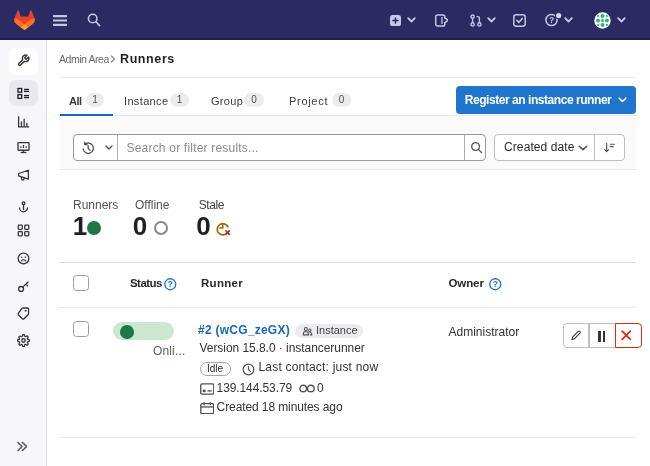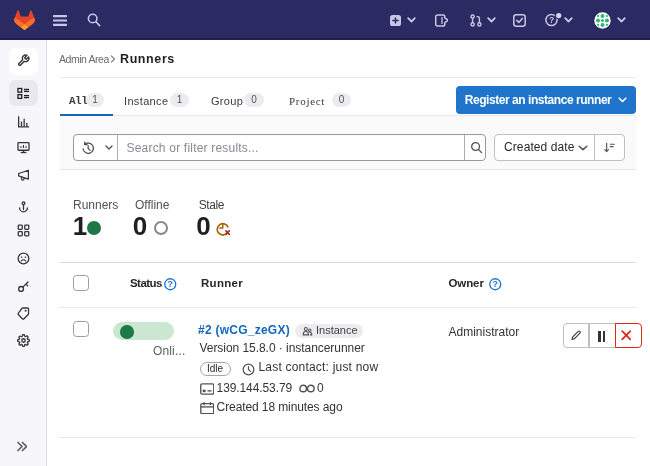--- a/index.html
+++ b/index.html
@@ -216,27 +216,27 @@
     </svg>
   </div>
 
   <div class="txt gray" style="left:59px;top:53px;font-size:10.5px;letter-spacing:-0.45px;">Admin Area</div>
   <svg class="abs" style="left:110px;top:55px" width="6" height="8" viewBox="0 0 6 8">
     <path d="M1.5 1l3 3-3 3" fill="none" stroke="#89888d" stroke-width="1.3" stroke-linecap="round"></path>
   </svg>
   <div class="txt dark b" style="left:120px;top:52px;font-size:12.5px;letter-spacing:0.6px;">Runners</div>
   <div class="hline" style="left:60px;top:77px;width:576px;"></div>
 
-  <div class="tabtxt b dark" style="left:69px;letter-spacing:-0.5px;font-family:Liberation Mono, monospace;">All</div>
+  <div class="tabtxt b dark" style="left:69px;letter-spacing:-0.5px;">All</div>
   <div class="badgepill" style="left:86px;width:18px;">1</div>
   <div class="tabtxt" style="left:124px;letter-spacing:0.35px;">Instance</div>
   <div class="badgepill" style="left:170px;width:19px;">1</div>
   <div class="tabtxt" style="left:211px;letter-spacing:0.3px;">Group</div>
   <div class="badgepill" style="left:244px;width:20px;">0</div>
-  <div class="tabtxt" style="left:289px;letter-spacing:0.7px;font-family:Liberation Serif, serif;">Project</div>
+  <div class="tabtxt" style="left:289px;letter-spacing:0.7px;">Project</div>
   <div class="badgepill" style="left:332px;width:19px;">0</div>
   <div class="hline" style="left:60px;top:115px;width:576px;"></div>
   <div class="abs" style="left:60px;top:114px;width:53px;height:2.5px;background:#1068bf;"></div>
 
   <div id="regbtn">Register an instance runner
     <svg style="display:inline-block;vertical-align:1px;margin-left:4px" width="9" height="6" viewBox="0 0 9 6">
       <path d="M1.2 1.2l3.3 3.3 3.3-3.3" fill="none" stroke="#fff" stroke-width="1.6" stroke-linecap="round" stroke-linejoin="round"></path>
     </svg>
   </div>
 

